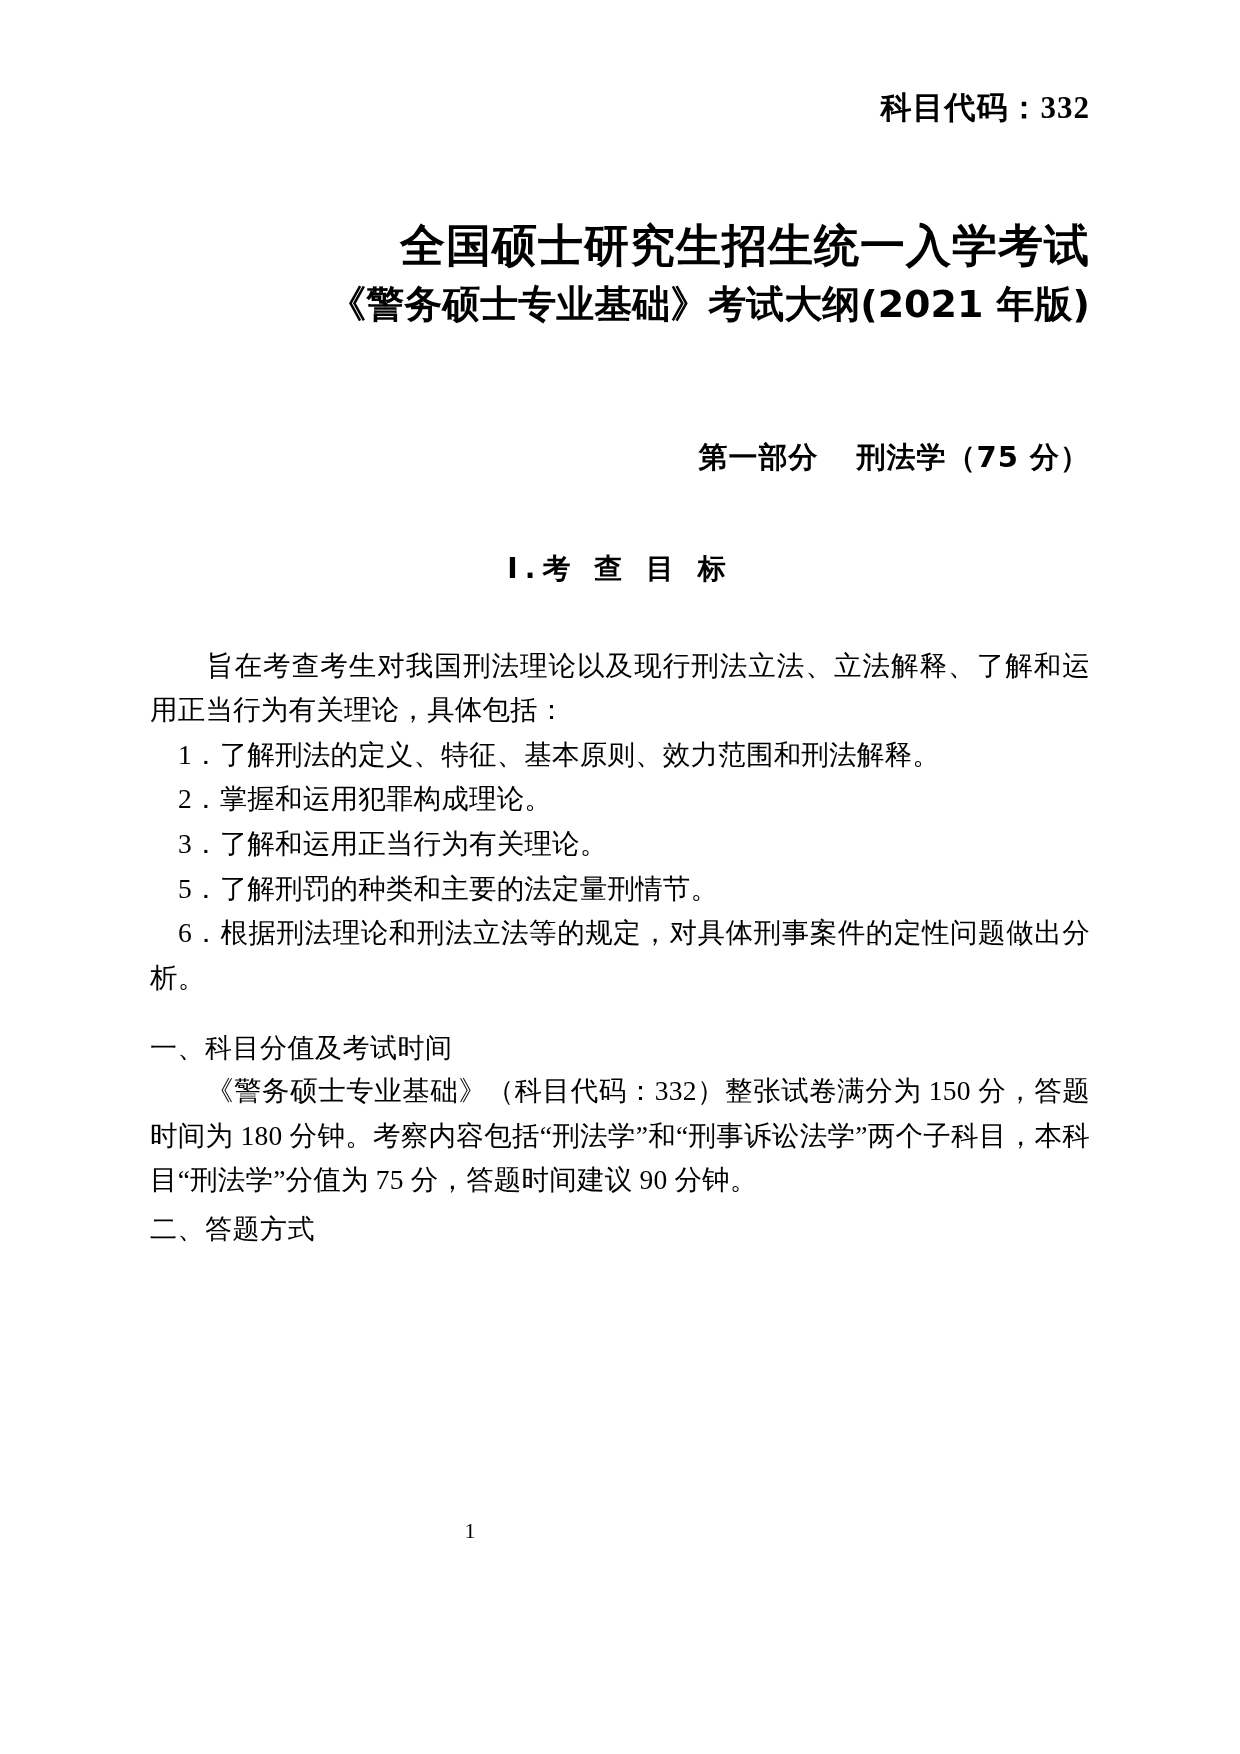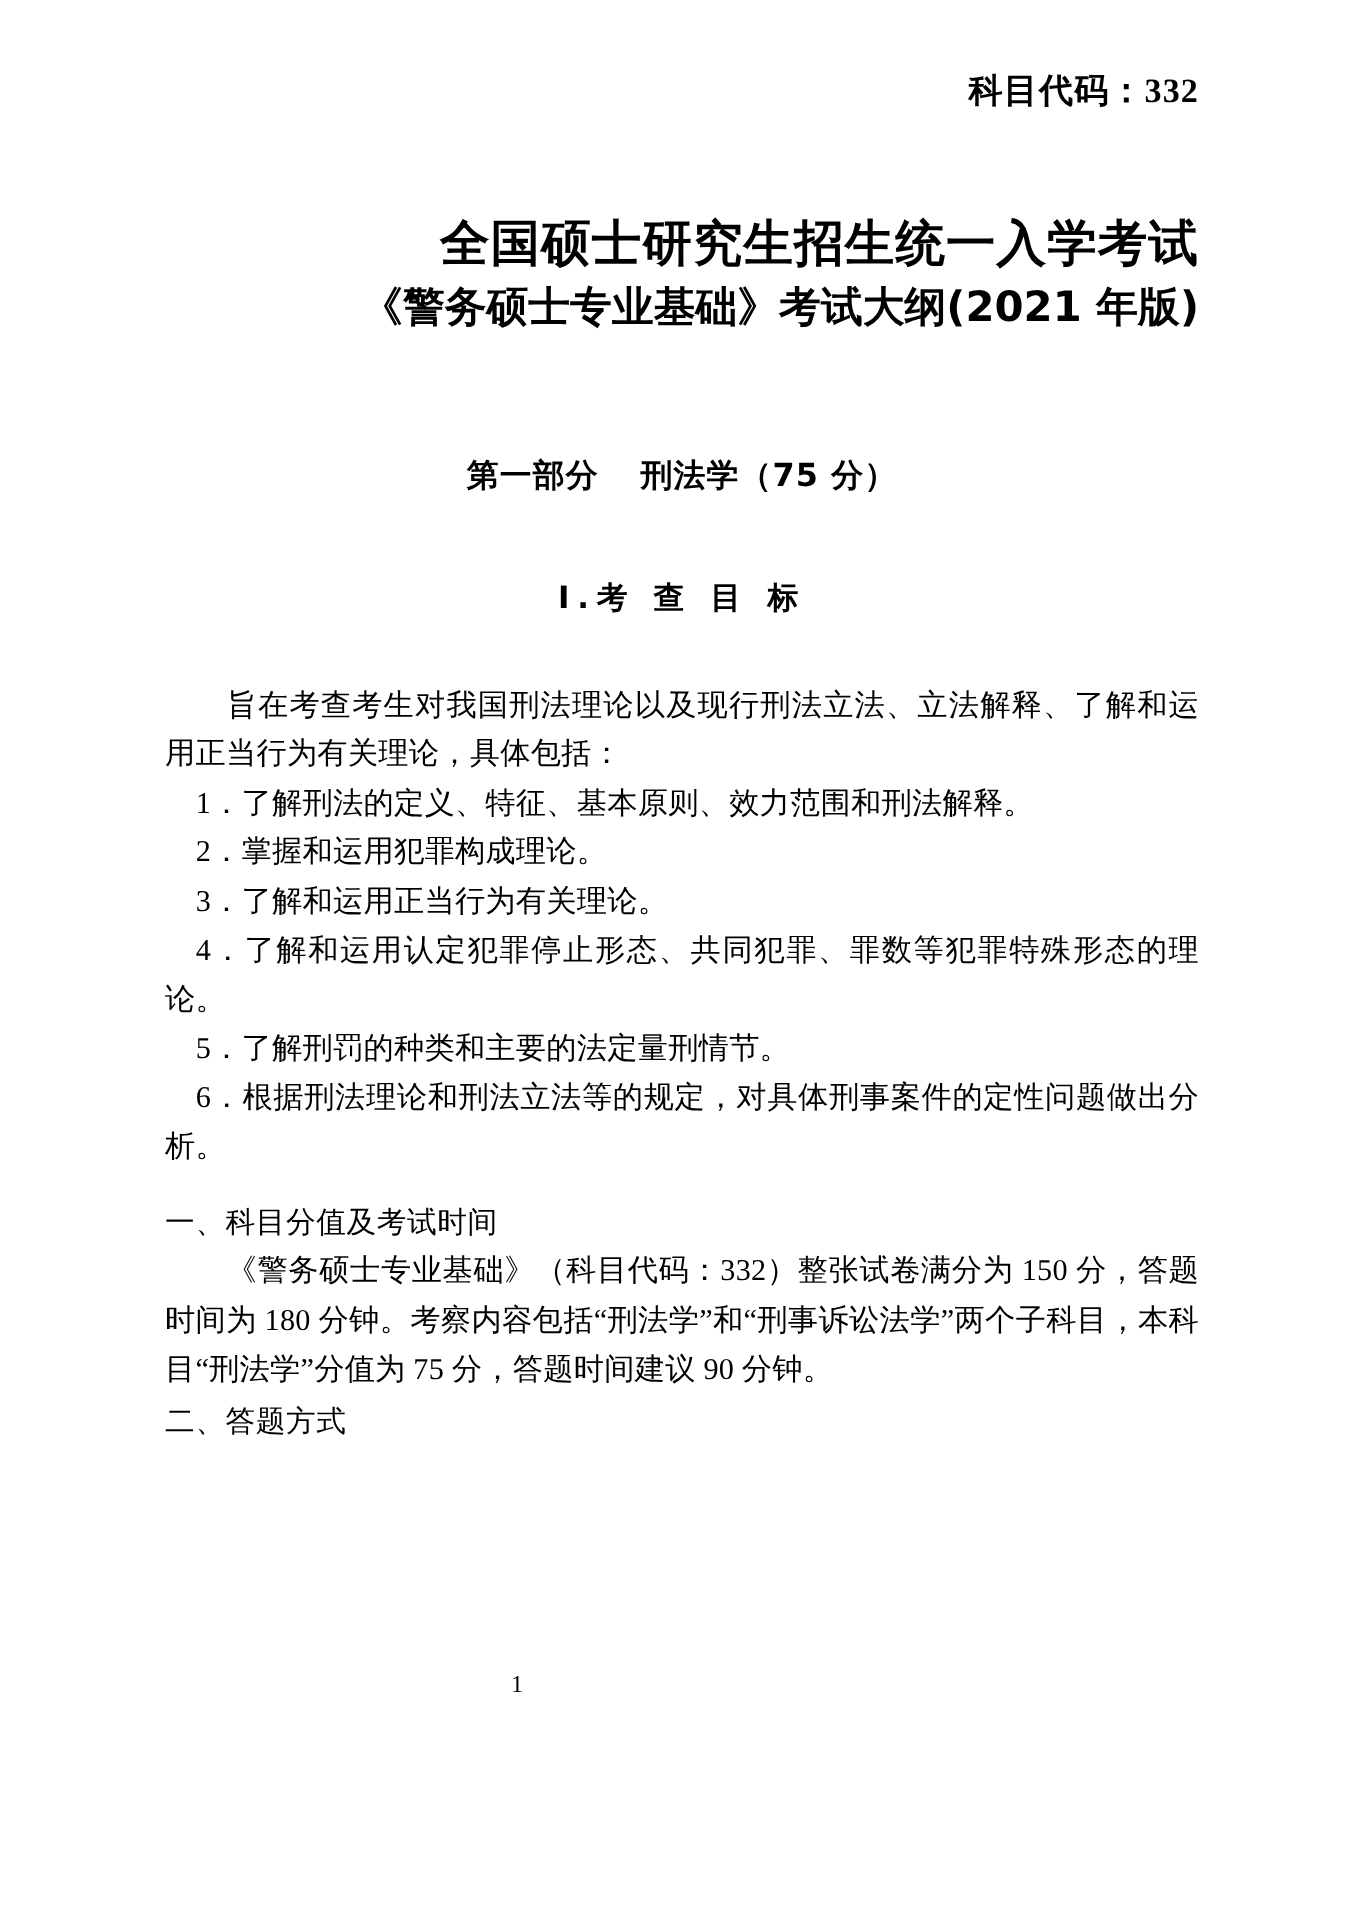--- a/index.html
+++ b/index.html
@@ -28,21 +28,21 @@
     width: 940px;
     height: 1754px;
   }
 
   
   .code-line {
     text-align: right;
     font-size: 31px;
     font-weight: 700;
     letter-spacing: 1px;
-    padding-top: 64px;
+    padding-top: 89px;
     line-height: 1.2;
   }
   .code-line .code-num {
     font-family: "Liberation Serif", serif;
   }
 
   
   .title-block {
     margin-top: 92px;
     text-align: right;
@@ -60,21 +60,21 @@
     font-size: 38px;
     font-weight: 700;
     letter-spacing: 0px;
     line-height: 1.3;
     margin-top: 6px;
     white-space: nowrap;
   }
 
   
   .part-heading {
-    text-align: center;
+    text-align: right;
     font-family: "DejaVu Sans", "Liberation Sans", sans-serif;
     font-size: 29px;
     font-weight: 700;
     margin-top: 108px;
     letter-spacing: 1px;
   }
   .part-heading .gap {
     display: inline-block;
     width: 38px;
   }
@@ -152,21 +152,20 @@
       <span>第一部分</span><span class="gap"></span><span>刑法学（75 分）</span>
     </div>
 
     <div class="sec-heading spaced-1">Ⅰ.考 查 目 标</div>
 
     <div class="para indent first-body">旨在考查考生对我国刑法理论以及现行刑法立法、立法解释、了解和运用正当行为有关理论，具体包括：</div>
 
     <div class="list-item">1．了解刑法的定义、特征、基本原则、效力范围和刑法解释。</div>
     <div class="list-item">2．掌握和运用犯罪构成理论。</div>
     <div class="list-item">3．了解和运用正当行为有关理论。</div>
-    <div class="list-item">4．了解和运用认定犯罪停止形态、共同犯罪、罪数等犯罪特殊形态的理论。</div>
     <div class="list-item">5．了解刑罚的种类和主要的法定量刑情节。</div>
     <div class="list-item">6．根据刑法理论和刑法立法等的规定，对具体刑事案件的定性问题做出分析。</div>
 
 
     <div class="block-gap-md"></div>
 
     <div class="sub-heading">一、科目分值及考试时间</div>
     <div class="para indent">《警务硕士专业基础》（科目代码：332）整张试卷满分为 150 分，答题时间为 180 分钟。考察内容包括“刑法学”和“刑事诉讼法学”两个子科目，本科目“刑法学”分值为 75 分，答题时间建议 90 分钟。</div>
 
     <div class="sub-heading tight">二、答题方式</div>

